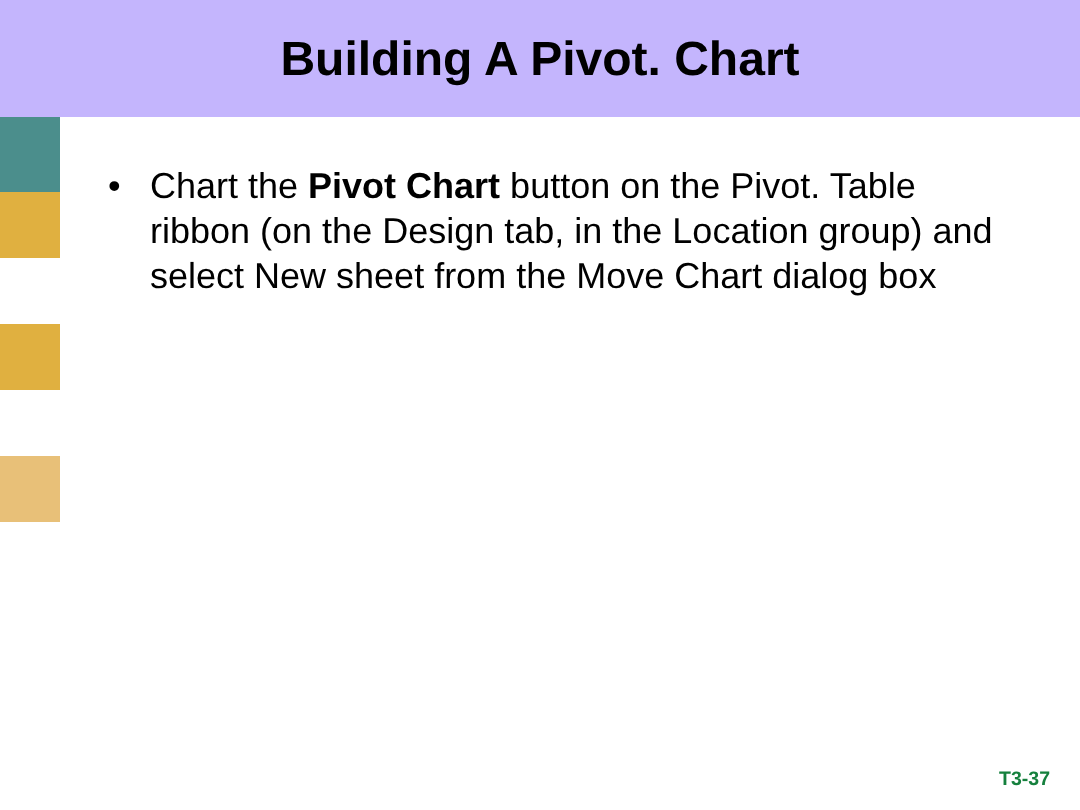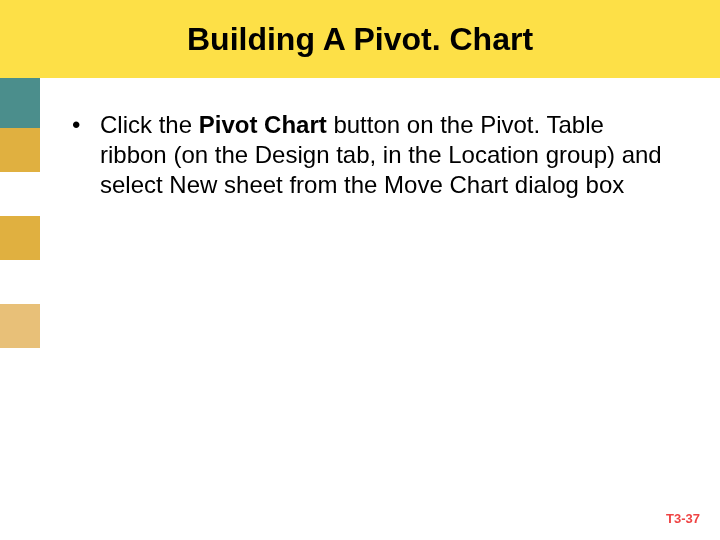--- a/index.html
+++ b/index.html
@@ -5,21 +5,21 @@
   * { margin: 0; padding: 0; box-sizing: border-box; }
   body {
     width: 720px;
     height: 540px;
     font-family: Arial, Helvetica, sans-serif;
     background: #ffffff;
     position: relative;
     overflow: hidden;
   }
   .header {
-    background: #fde047;
+    background: #c4b5fd;
     width: 100%;
     height: 78px;
     display: flex;
     align-items: center;
     justify-content: center;
   }
   .header h1 {
     color: #000;
     font-size: 32px;
     font-weight: bold;
@@ -63,21 +63,21 @@
     font-size: 24px;
     color: #000;
   }
   .b { font-weight: bold; }
   .footer {
     position: absolute;
     right: 20px;
     bottom: 14px;
     font-size: 13px;
     font-weight: bold;
-    color: #ef4444;
+    color: #15803d;
   }
 </style>
 </head>
 <body>
 
 <div class="header">
   <h1>Building A Pivot. Chart</h1>
 </div>
 
 <div class="sidebar">
@@ -86,18 +86,18 @@
   <div class="sb-white"></div>
   <div class="sb-gold"></div>
   <div class="sb-white"></div>
   <div class="sb-peach"></div>
   <div class="sb-fill"></div>
 </div>
 
 <div class="content">
   <ul class="bullets">
     <li>
-      <span>Click the </span><span class="b">Pivot Chart</span><span> button on the Pivot. Table ribbon (on the Design tab, in the Location group) and select New sheet from the Move Chart dialog box</span>
+      <span>Chart the </span><span class="b">Pivot Chart</span><span> button on the Pivot. Table ribbon (on the Design tab, in the Location group) and select New sheet from the Move Chart dialog box</span>
     </li>
   </ul>
 </div>
 
 <div class="footer">T3-37</div>
 
 </body></html>

